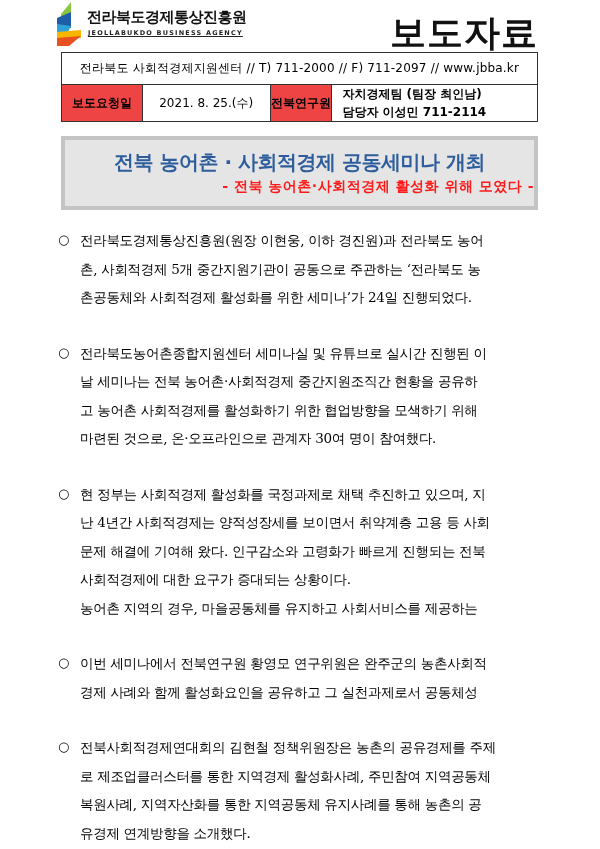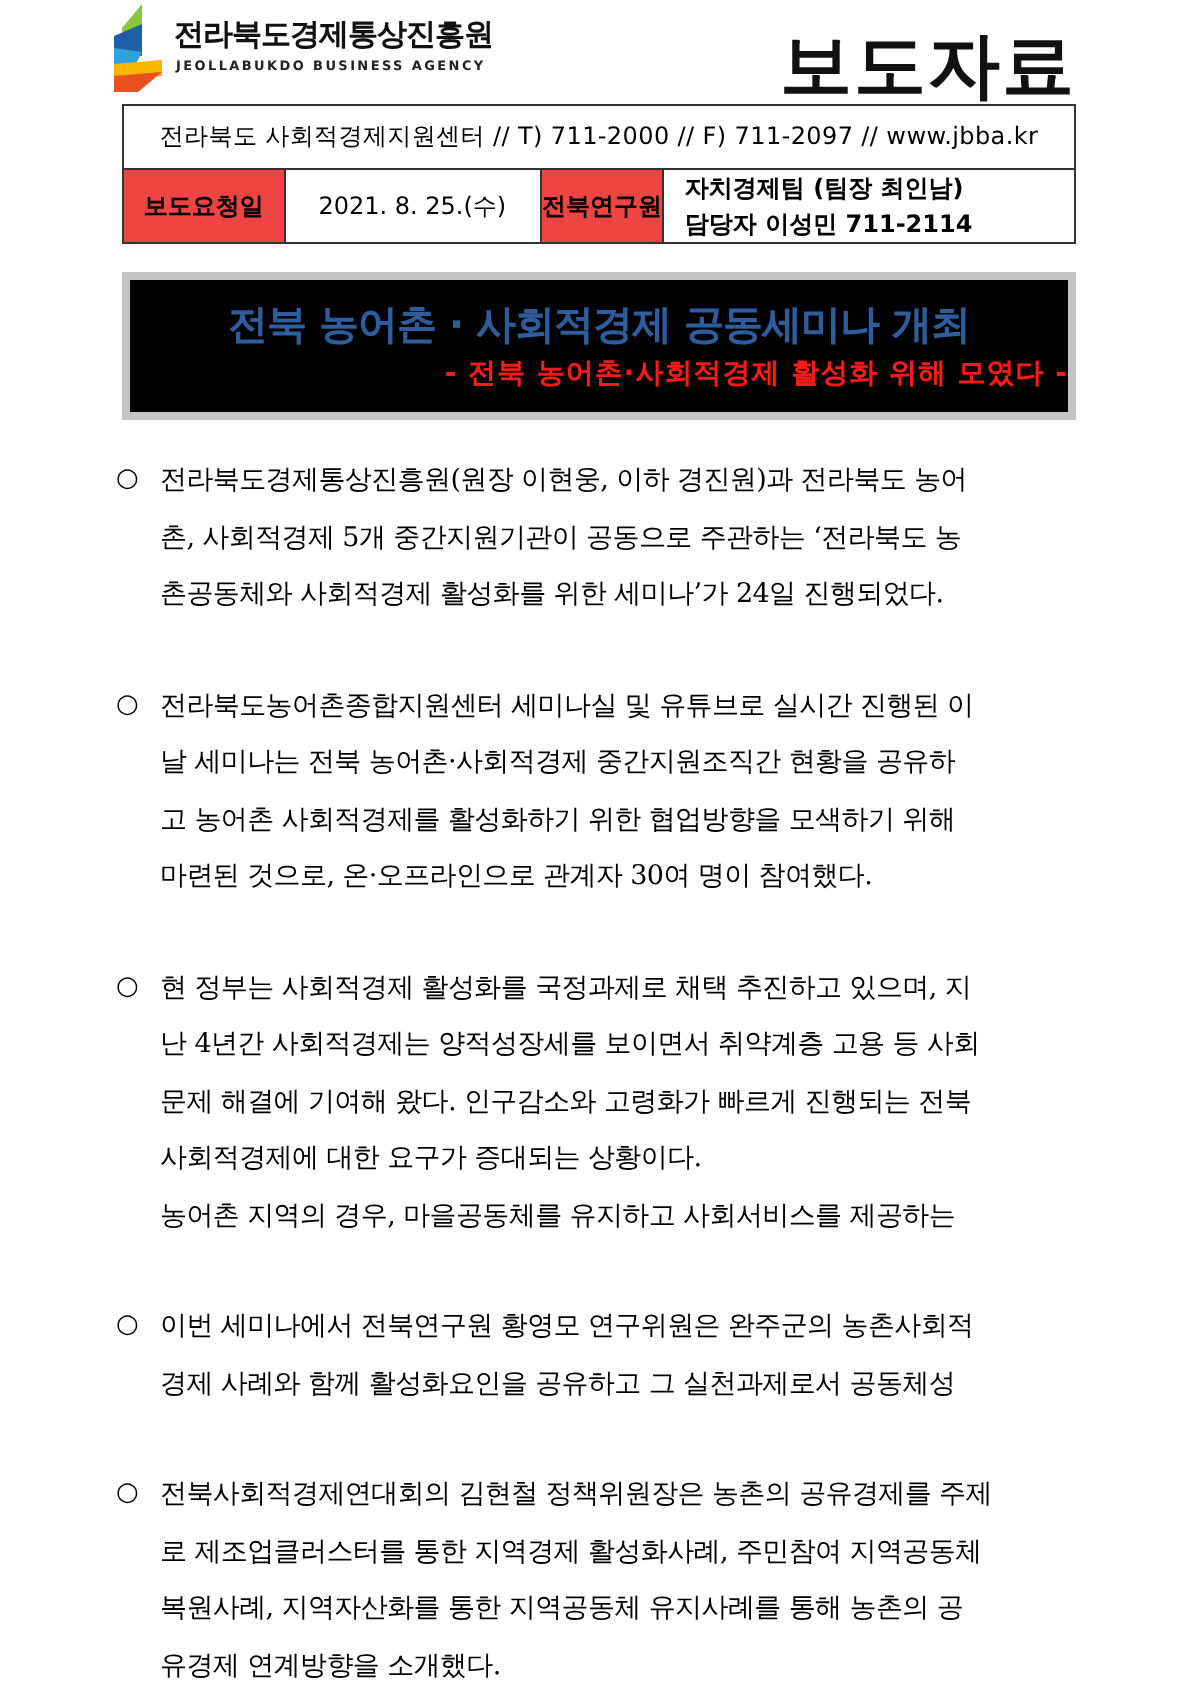--- a/index.html
+++ b/index.html
@@ -1,32 +1,32 @@
 <!DOCTYPE html>
 <html><head>
 <meta charset="utf-8">
 <style>
   html, body { margin: 0; padding: 0; background: #ffffff; }
   body { width: 600px; height: 849px; position: relative; overflow: hidden; font-family: "DejaVu Sans", sans-serif; color: #000; }
 
   .logo { position: absolute; left: 57px; top: 2px; width: 200px; height: 46px; }
   .logo-mark { position: absolute; left: 0; top: 0; width: 26px; height: 44px; }
   .logo-name { position: absolute; left: 30px; top: 6px; font-size: 15px; font-weight: bold; letter-spacing: -0.5px; color: #111; white-space: nowrap; }
-  .logo-sub { position: absolute; left: 31px; top: 27px; font-size: 6.5px; font-weight: bold; letter-spacing: 1.2px; color: #222; white-space: nowrap; }
+  .logo-sub { position: absolute; left: 31px; top: 27px; font-size: 6.5px; font-weight: bold; letter-spacing: 1.2px; color: #222; white-space: nowrap; text-decoration: underline; }
 
   .doc-type { position: absolute; right: 62px; top: 9px; font-size: 36px; font-weight: bold; letter-spacing: 1px; color: #111; }
 
   table.info { position: absolute; left: 61px; top: 52px; width: 477px; border-collapse: collapse; font-size: 12px; }
   table.info td { border: 1.5px solid #333; text-align: center; vertical-align: middle; padding: 0; }
   table.info tr.r1 td { height: 31px; letter-spacing: 0.2px; }
   table.info tr.r2 td { height: 36px; }
   td.gray { background: #ef4444; font-weight: bold; }
   td.dept { text-align: left !important; padding-left: 10px !important; line-height: 18px; font-weight: bold; }
 
-  .title-box { position: absolute; left: 61px; top: 136px; width: 469px; height: 66px; border: 4px solid #c4c4c4; background: #000000; }
+  .title-box { position: absolute; left: 61px; top: 136px; width: 469px; height: 66px; border: 4px solid #c4c4c4; background: #e5e5e5; }
   .title-main { position: absolute; left: 0; right: 0; top: 9px; text-align: center; font-size: 20px; font-weight: bold; color: #2d5d9c; letter-spacing: -0.5px; }
   .title-sub { position: absolute; left: 0; right: 0; top: 38px; text-align: right; font-size: 14px; font-weight: bold; color: #ff1a1a; letter-spacing: 0.5px; }
 
   .body { position: absolute; left: 58px; top: 226px; width: 484px; font-family: "DejaVu Serif", serif; font-size: 13.5px; }
   .para { position: relative; padding-left: 22px; line-height: 28.5px; text-align: justify; text-align-last: left; margin-bottom: 27px; letter-spacing: -0.3px; }
   .bullet { position: absolute; left: 0; top: 0; font-family: "DejaVu Sans", sans-serif; font-size: 13px; }
   .line { display: block; white-space: nowrap; }
 </style>
 </head>
 <body>

